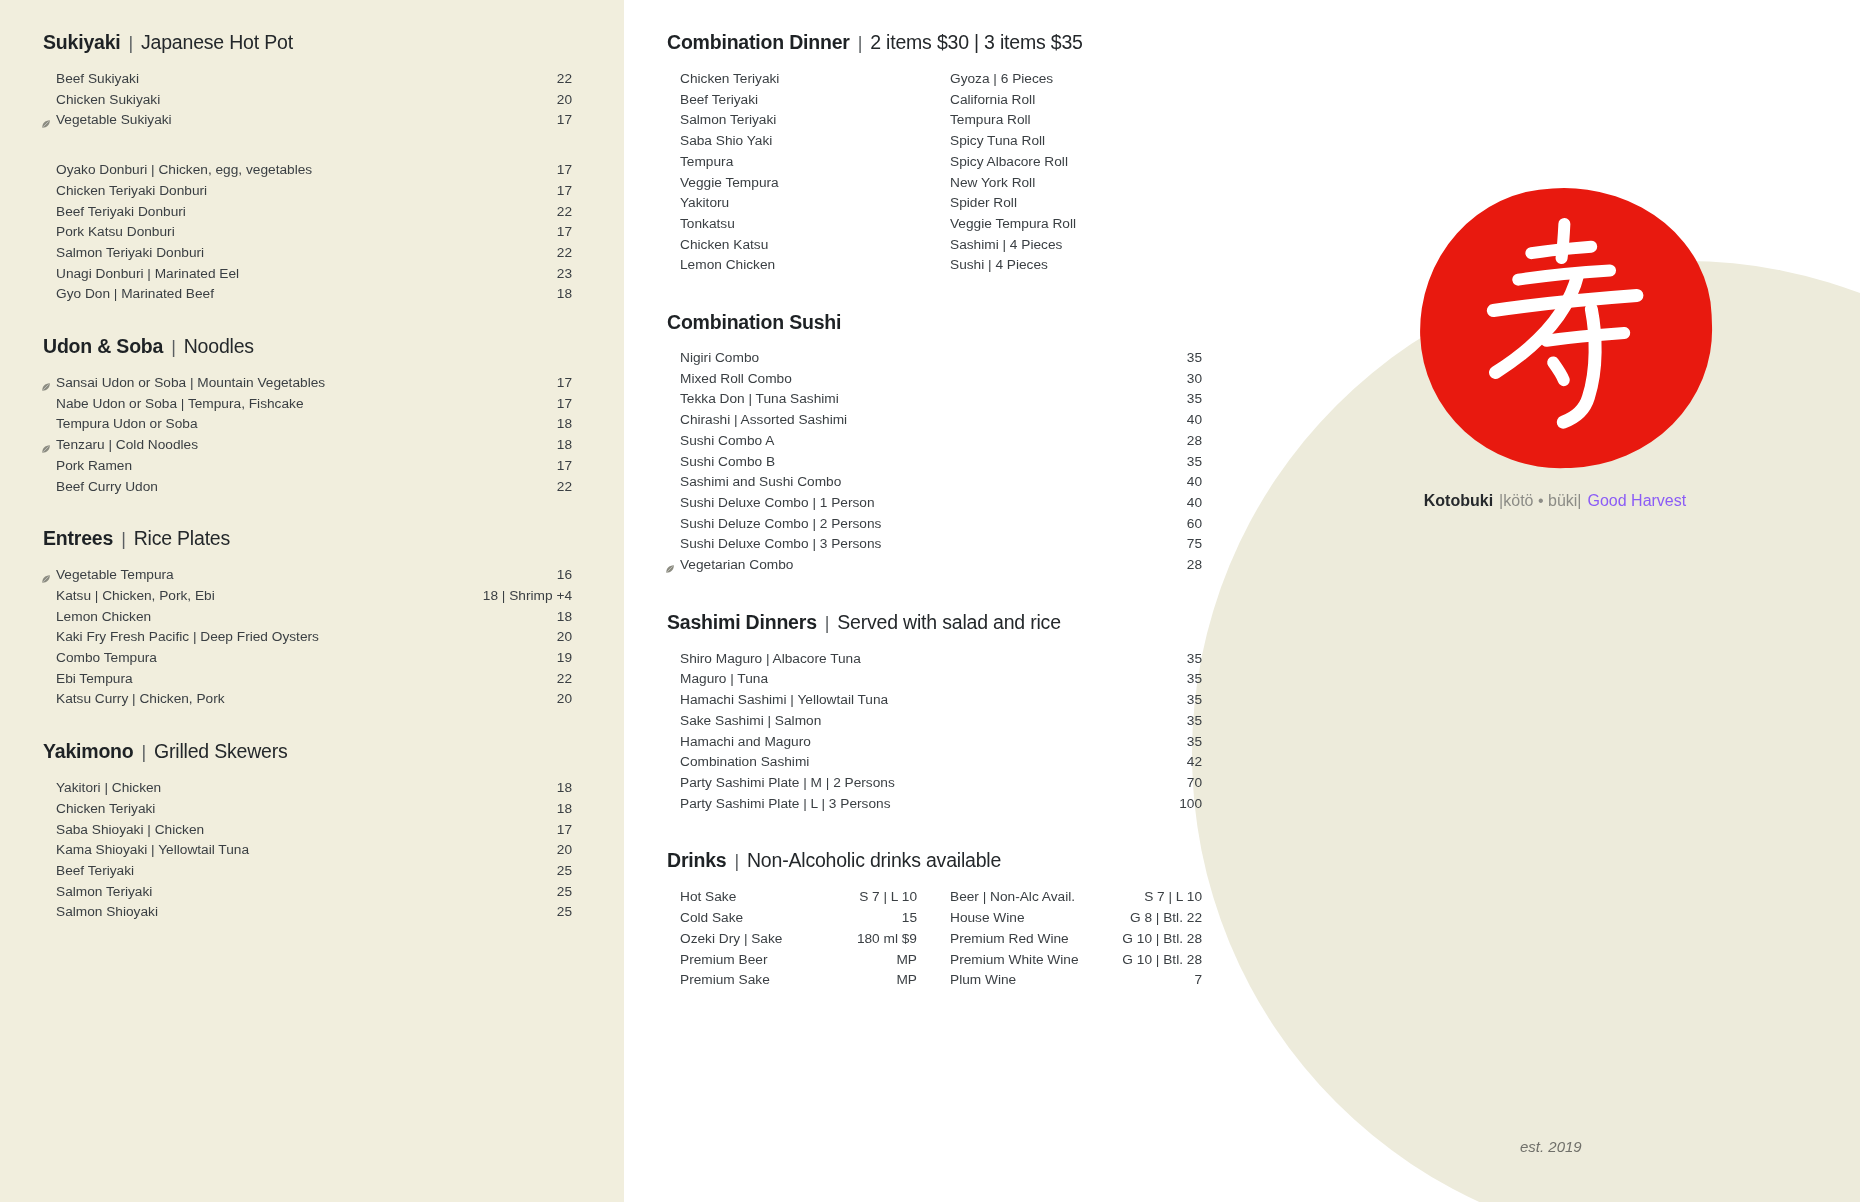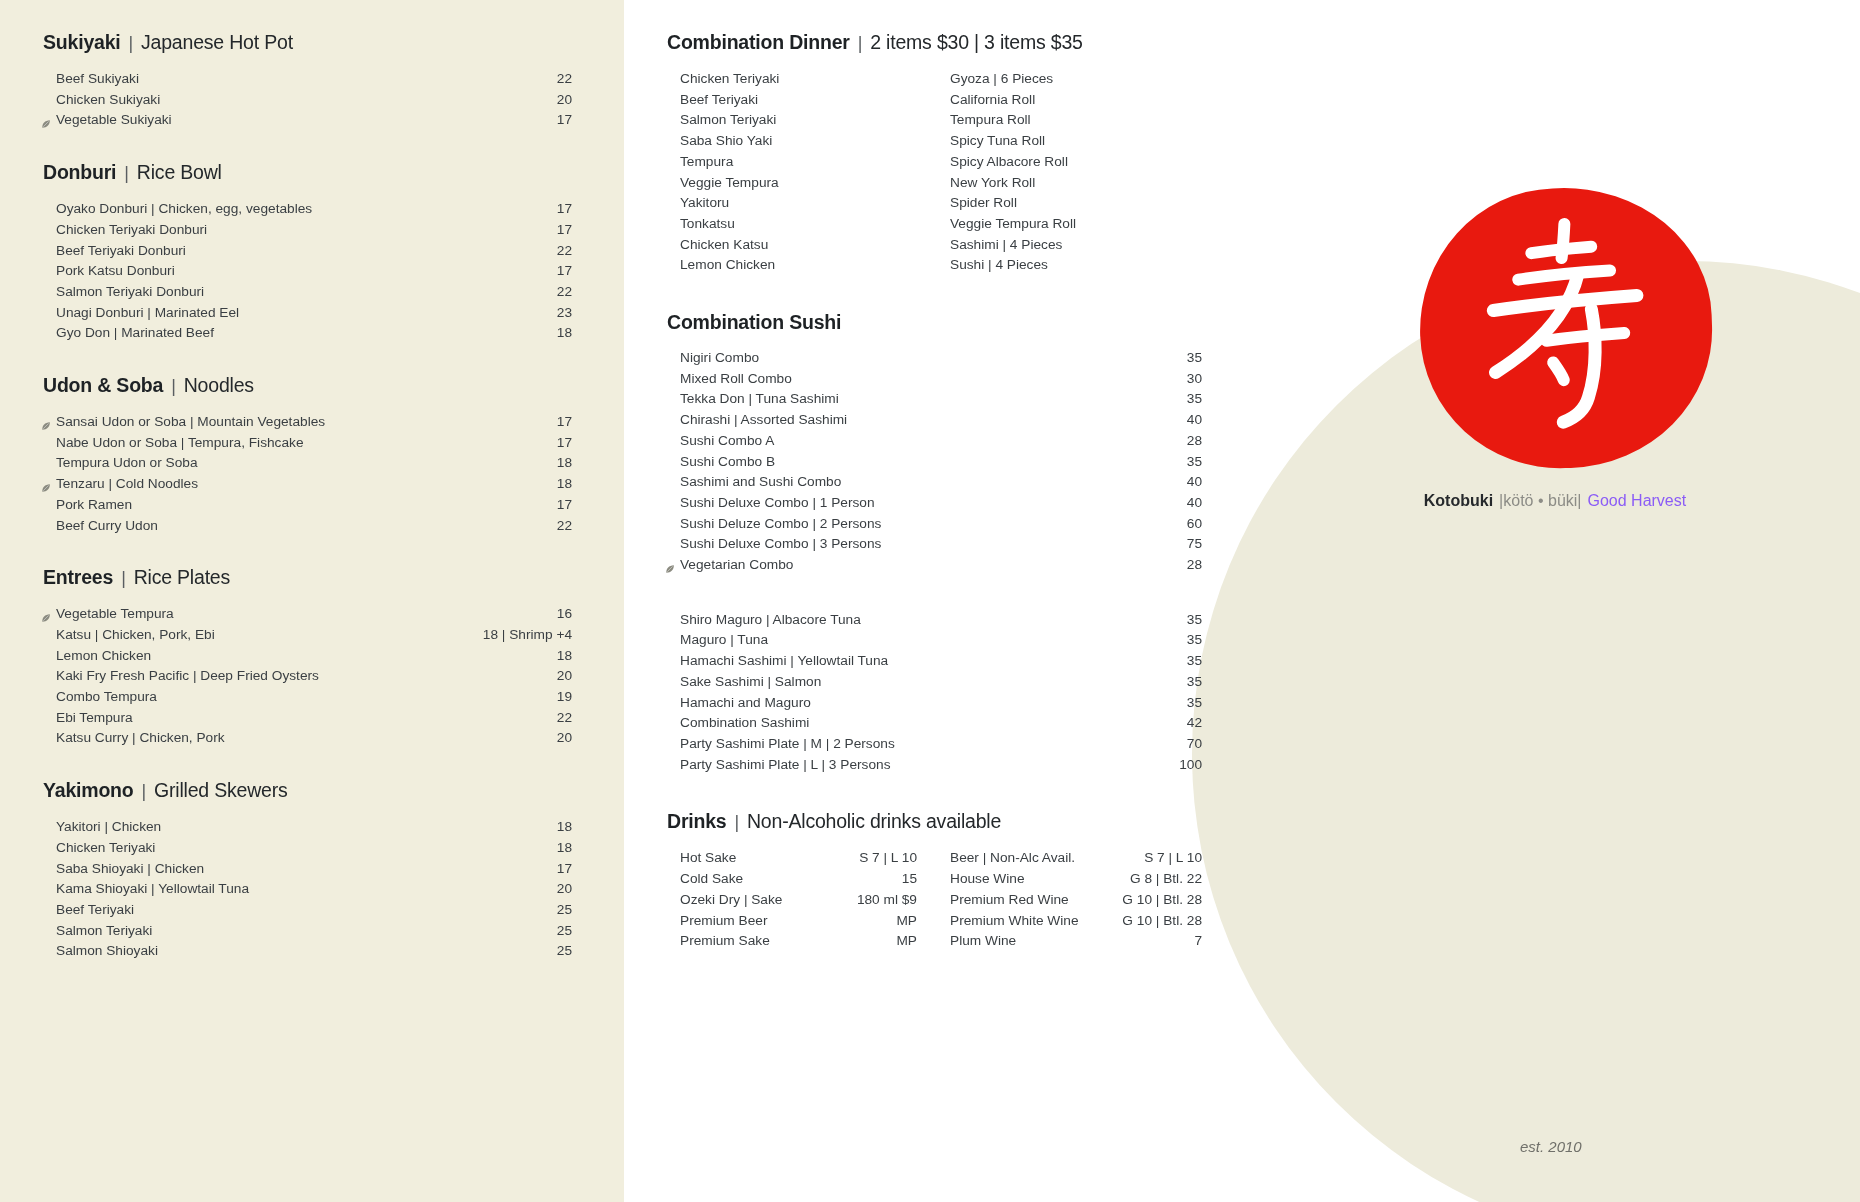--- a/index.html
+++ b/index.html
@@ -55,21 +55,20 @@
             <span class="leaf"><svg viewBox="0 0 10 10" width="10" height="10">
                 <path d="M1.3,8.7 C1.1,4.4 3.9,1.4 8.8,1.2 C9,5.6 6.1,8.6 1.3,8.7 Z" fill="#8b8b80"></path>
                 <path d="M2.3,7.7 C4,5.9 5.9,4.1 7.6,2.4" stroke="rgba(255,255,255,0.55)" stroke-width="0.8" fill="none"></path>
               </svg></span>
             <span class="nm">Vegetable Sukiyaki</span>
             <span class="pr">17</span>
           </div>
         </div>
       </section>
       <section class="sec">
-        <div class="sec-title"><span class="tb">Donburi</span><span class="tsep">|</span><span class="tr">Rice Bowl</span></div>
         <div class="items">
           <div class="item">
             <span class="nm">Oyako Donburi | Chicken, egg, vegetables</span>
             <span class="pr">17</span>
           </div>
           <div class="item">
             <span class="nm">Chicken Teriyaki Donburi</span>
             <span class="pr">17</span>
           </div>
           <div class="item">
@@ -319,20 +318,21 @@
             <span class="leaf"><svg viewBox="0 0 10 10" width="10" height="10">
                 <path d="M1.3,8.7 C1.1,4.4 3.9,1.4 8.8,1.2 C9,5.6 6.1,8.6 1.3,8.7 Z" fill="#8b8b80"></path>
                 <path d="M2.3,7.7 C4,5.9 5.9,4.1 7.6,2.4" stroke="rgba(255,255,255,0.55)" stroke-width="0.8" fill="none"></path>
               </svg></span>
             <span class="nm">Vegetarian Combo</span>
             <span class="pr">28</span>
           </div>
         </div>
       </section>
       <section class="sec">
+        <div class="sec-title"><span class="tb">Sashimi Dinners</span><span class="tsep">|</span><span class="tr">Served with salad and rice</span></div>
         <div class="items">
           <div class="item">
             <span class="nm">Shiro Maguro | Albacore Tuna</span>
             <span class="pr">35</span>
           </div>
           <div class="item">
             <span class="nm">Maguro | Tuna</span>
             <span class="pr">35</span>
           </div>
           <div class="item">
@@ -420,14 +420,14 @@
       <path d="M14,46 C36,43.5 60,42 86,41" stroke-width="6.5"></path>
       <path d="M57,29 C52,47 38,63 14,77" stroke-width="6.5"></path>
       <path d="M40,62 C51,60.8 64,60 79,59.5" stroke-width="6"></path>
       <path d="M63,47 C65,60 65,77 60,91 C58,97 53,101 47,103" stroke-width="6.5"></path>
       <path d="M43,73 C45,76 47,79 48,82" stroke-width="6"></path>
     </svg>
   </div>
 
   <div class="lockup"><span class="b-name">Kotobuki</span><span class="b-phon">|kötö • büki|</span><span class="b-tag">Good Harvest</span></div>
 
-  <div class="est">est. 2010</div>
+  <div class="est">est. 2019</div>
 </div>
 
 </body></html>

